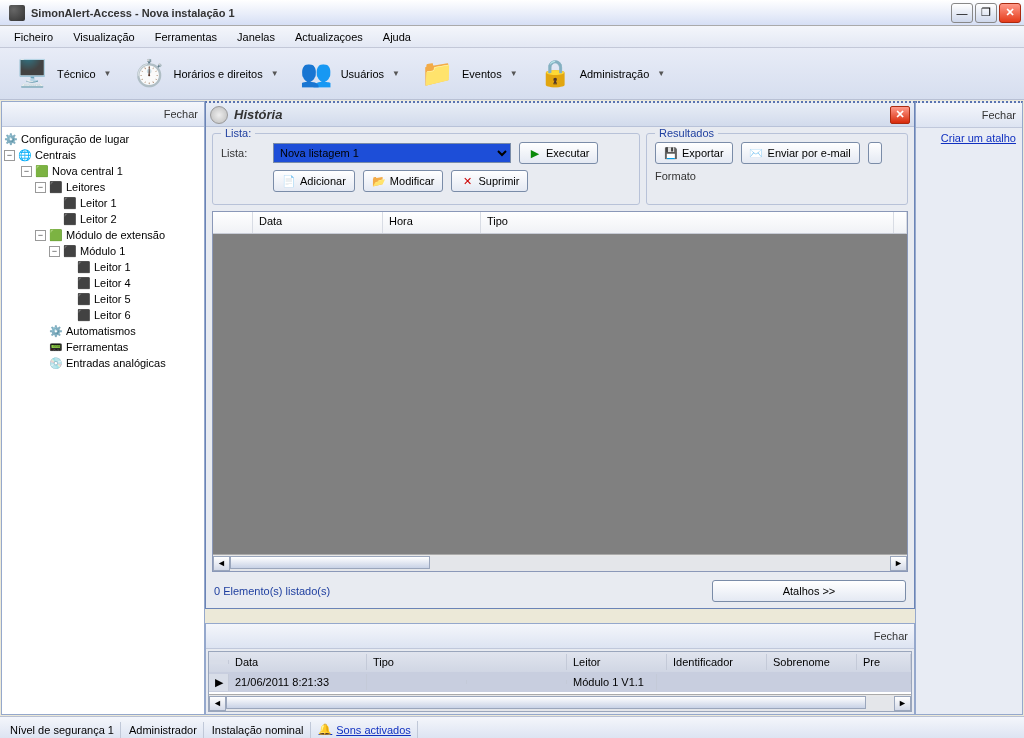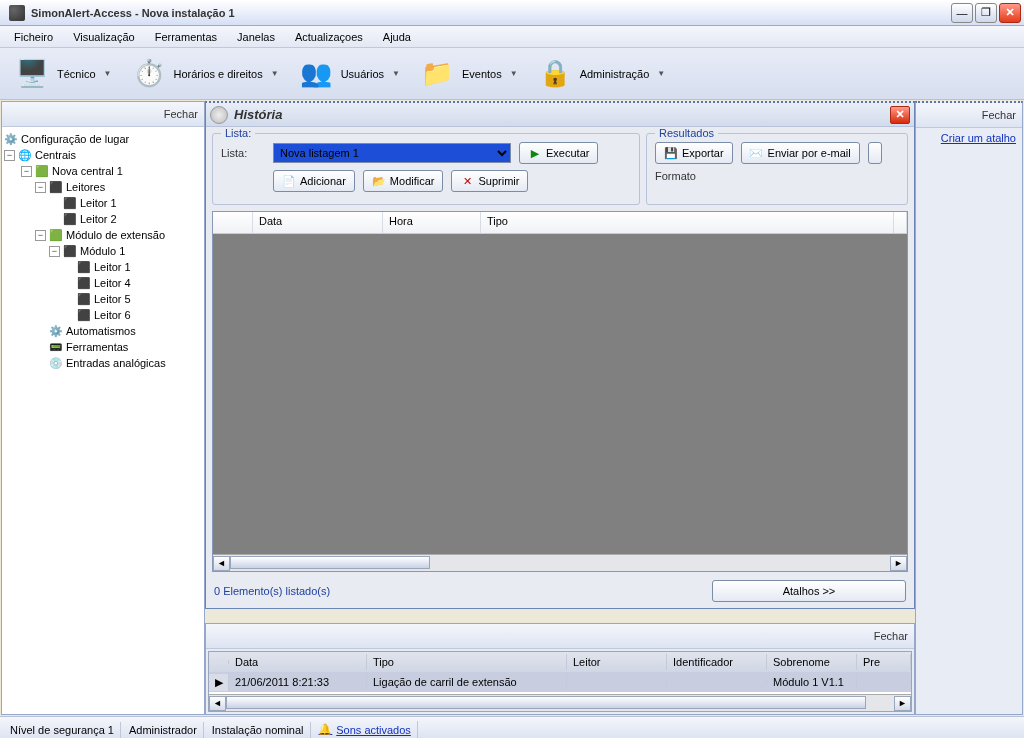--- a/index.html
+++ b/index.html
@@ -311,21 +311,20 @@
           <div class="cell" style="width:138px">Data</div>
           <div class="cell" style="width:200px">Tipo</div>
           <div class="cell" style="width:100px">Leitor</div>
           <div class="cell" style="width:100px">Identificador</div>
           <div class="cell" style="width:90px">Sobrenome</div>
           <div class="cell" style="flex:1">Pre</div>
         </div>
         <div class="logrow data">
           <div class="cell rowmarker">▶</div>
           <div class="cell" style="width:138px">21/06/2011 8:21:33</div>
-          <div class="cell" style="width:200px">Ligação de carril de extensão</div>
           <div class="cell" style="width:100px"></div>
           <div class="cell" style="width:100px"></div>
           <div class="cell" style="width:90px">Módulo 1 V1.1</div>
           <div class="cell" style="flex:1"></div>
         </div>
         <div style="flex:1;background:#fff"></div>
         <div class="gridscroll">
           <div class="sbtn">◄</div>
           <div class="strack">
               <div class="sthumb" style="width:640px"></div>

